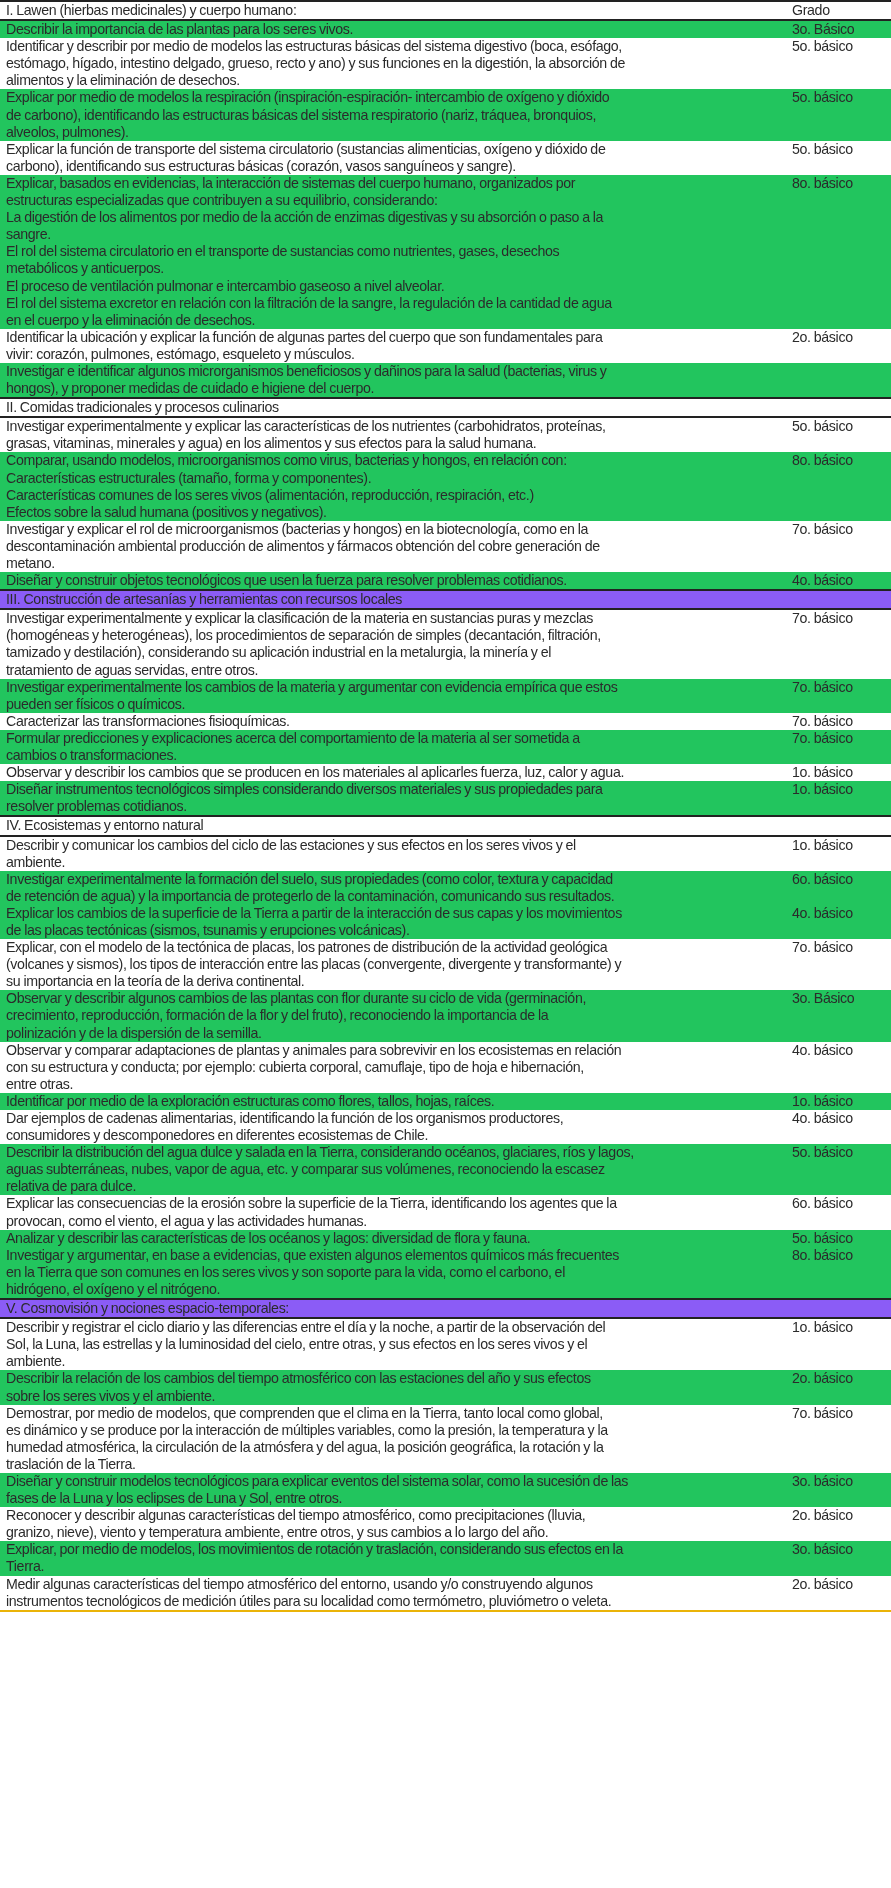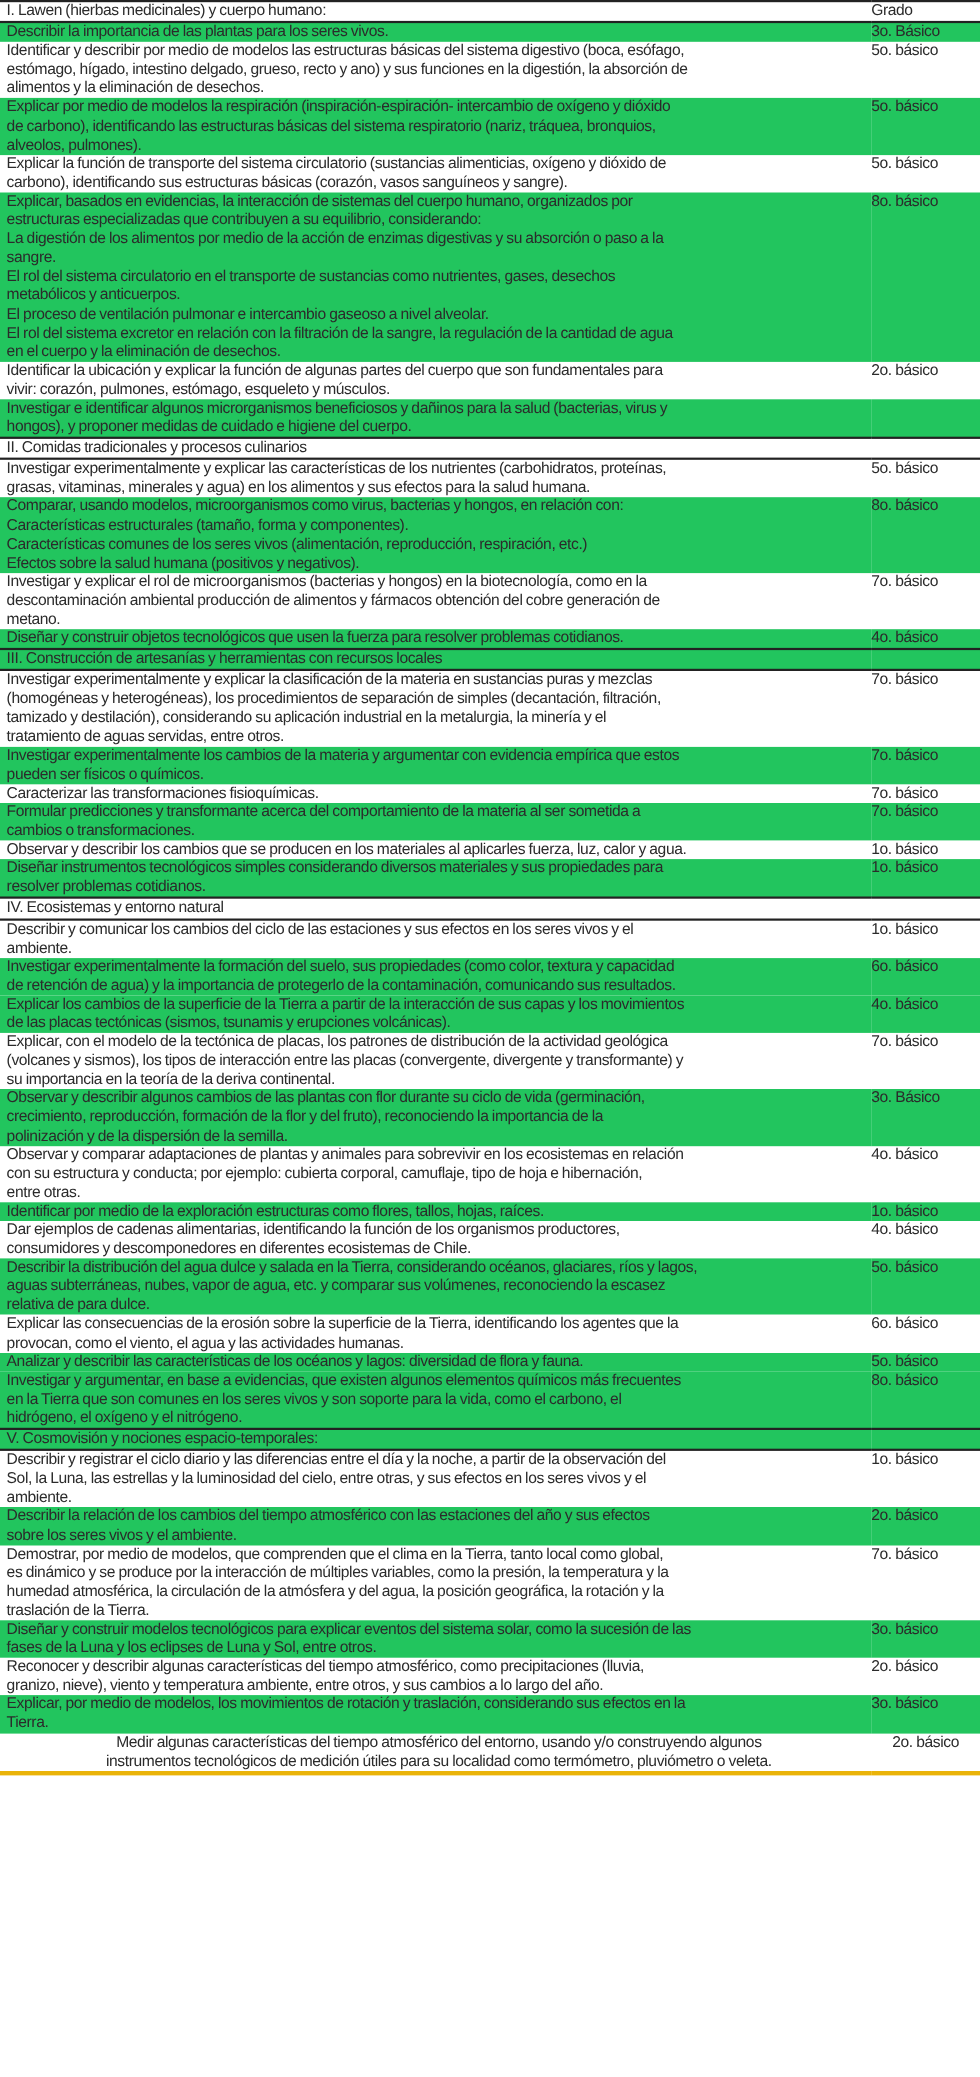--- a/index.html
+++ b/index.html
@@ -13,22 +13,22 @@
       letter-spacing: -0.35px;
       word-spacing: -0.5px;
     }
     table { border-collapse: collapse; width: 891px; table-layout: fixed; }
     col.c1 { width: 792px; }
     col.c2 { width: 99px; }
     td { padding: 0 0 0 6px; vertical-align: top; }
     td.grade { padding-left: 0; white-space: nowrap; }
     tr.alt td { background: #22c55e; }
     tr.head td { border-top: 2px solid #222; border-bottom: 2px solid #222; }
-    tr.last td { border-bottom: 4px solid #eab308; text-align: center; }
-    tr.sec-gray td { background: #22c55e; }
+    tr.last td { border-bottom: 2px solid #eab308; }
+    tr.sec-gray td { background: #8b5cf6; }
     .line { display: block; }
   </style>
 </head>
 <body>
 
 <div class="doc">
   <table>
     <colgroup>
         <col class="c1">
         <col class="c2">
@@ -150,21 +150,21 @@
           <td class="grade">7o. básico</td>
         </tr>
         <tr class="">
           <td>
             <span class="line">Caracterizar las transformaciones fisioquímicas.</span>
           </td>
           <td class="grade">7o. básico</td>
         </tr>
         <tr class="alt">
           <td>
-            <span class="line">Formular predicciones y transformante acerca del comportamiento de la materia al ser sometida a</span>
+            <span class="line">Formular predicciones y explicaciones acerca del comportamiento de la materia al ser sometida a</span>
             <span class="line">cambios o transformaciones.</span>
           </td>
           <td class="grade">7o. básico</td>
         </tr>
         <tr class="">
           <td>
             <span class="line">Observar y describir los cambios que se producen en los materiales al aplicarles fuerza, luz, calor y agua.</span>
           </td>
           <td class="grade">1o. básico</td>
         </tr>

